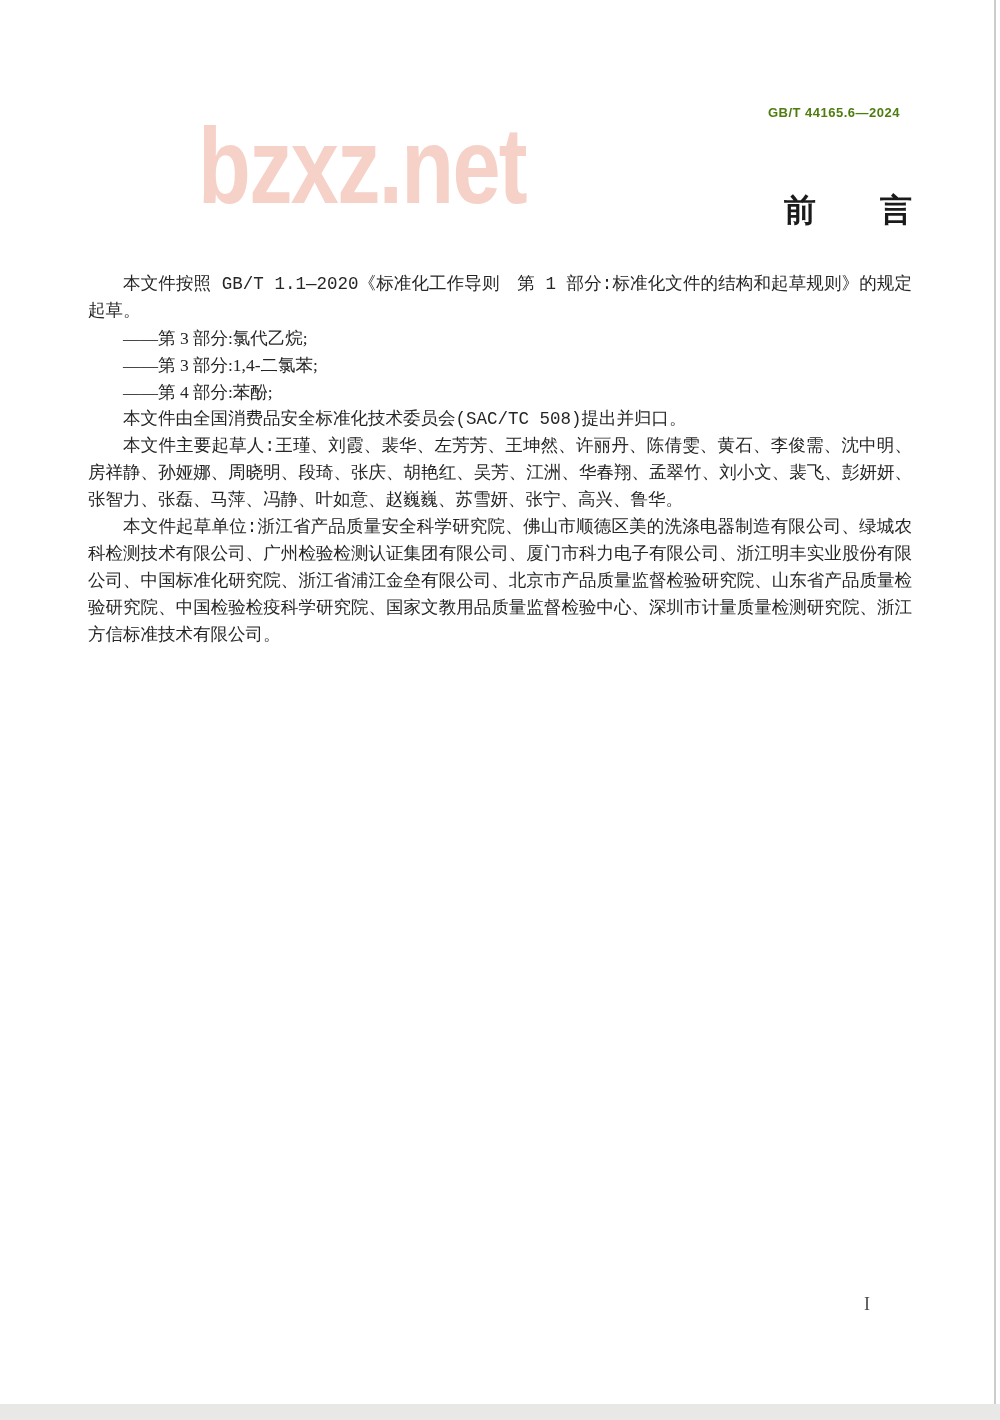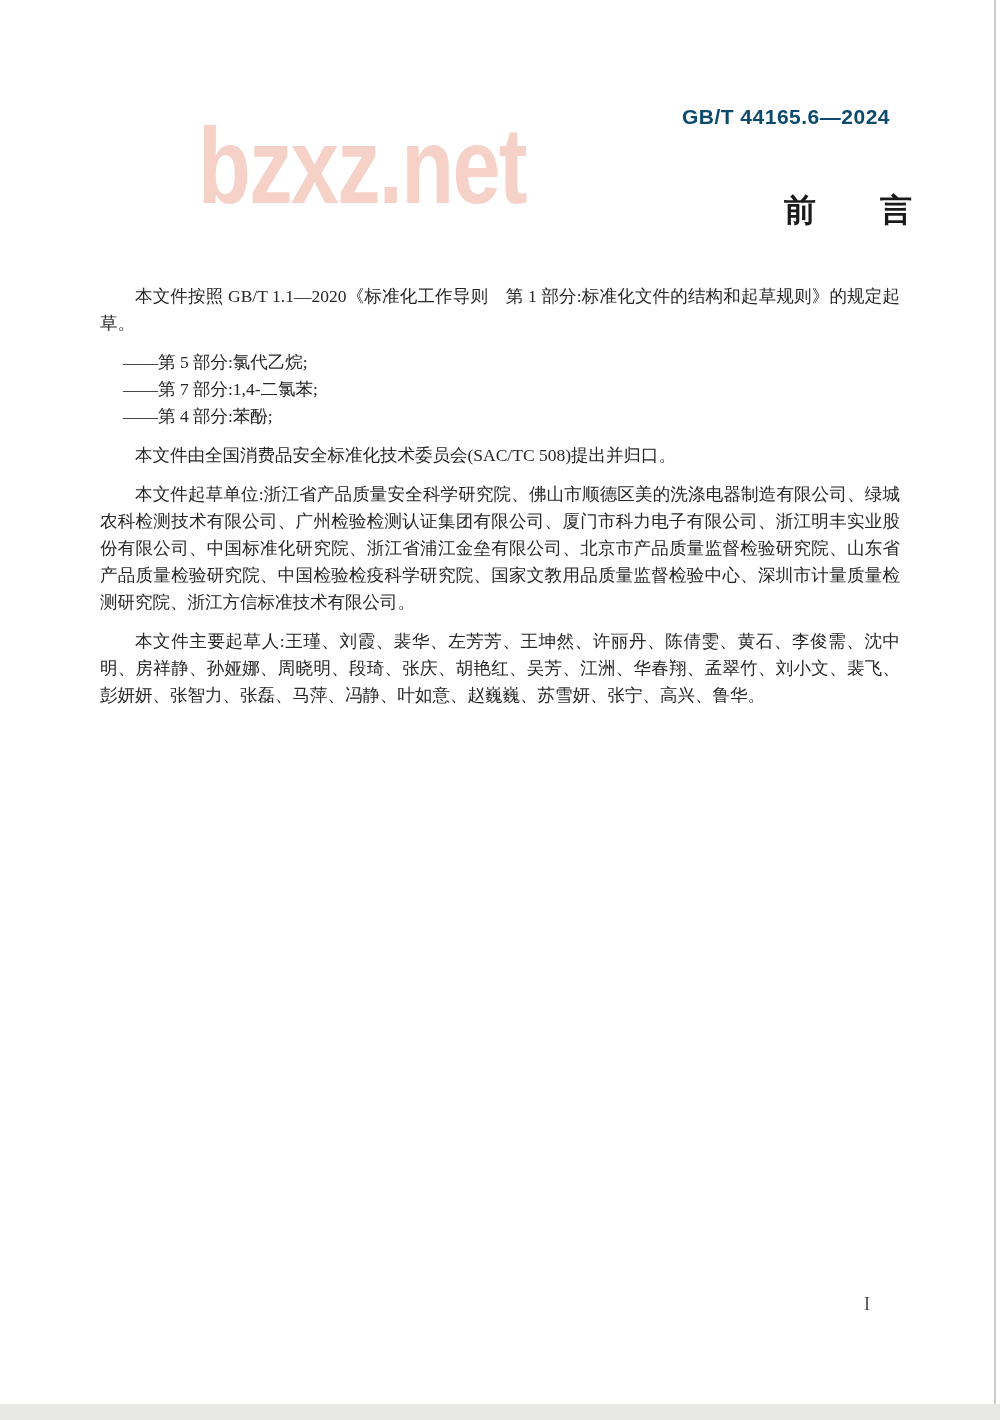--- a/index.html
+++ b/index.html
@@ -44,25 +44,25 @@
     transform: scaleX(0.8);
     transform-origin: left top;
     white-space: nowrap;
     user-select: none;
     pointer-events: none;
   }
   
   .doc-number {
     position: absolute;
     top: 105px;
-    right: 110px;
+    right: 100px;
     font-family: "Liberation Sans", "DejaVu Sans", sans-serif;
     font-weight: bold;
-    font-size: 21px;
-    color: #0c4a6e;
+    font-size: 13px;
+    color: #4d7c0f;
     letter-spacing: 0.5px;
   }
   
   .fore-title {
     position: absolute;
     top: 192px;
     left: 88px;
     width: 824px;
     text-align: right;
     font-size: 32px;
@@ -75,23 +75,24 @@
     position: absolute;
     top: 271px;
     left: 88px;
     width: 824px;
     font-size: 17.5px;
     line-height: 27px;
     color: #262626;
     text-align: justify;
   }
   .content p {
-    margin: 12px;
+    margin: 0;
     padding: 0;
     text-indent: 2em;
+    font-family: Liberation Mono, monospace;
   }
   .parts-list .part-item {
     text-indent: 2em;
   }
   
   .page-number {
     position: absolute;
     top: 1294px;
     right: 130px;
     font-size: 18px;
@@ -103,25 +104,25 @@
 
 <div class="watermark" style="color: rgb(245, 209, 200);">bzxz.net</div>
 
 <div class="doc-number">GB/T 44165.6—2024</div>
 
 <div class="fore-title">前　　言</div>
 
 <div class="content">
   <p>本文件按照 GB/T 1.1—2020《标准化工作导则　第 1 部分:标准化文件的结构和起草规则》的规定起草。</p>
   <div class="parts-list">
-    <div class="part-item">——第 5 部分:氯代乙烷;</div>
-    <div class="part-item">——第 7 部分:1,4-二氯苯;</div>
+    <div class="part-item">——第 3 部分:氯代乙烷;</div>
+    <div class="part-item">——第 3 部分:1,4-二氯苯;</div>
     <div class="part-item">——第 4 部分:苯酚;</div>
   </div>
   <p>本文件由全国消费品安全标准化技术委员会(SAC/TC 508)提出并归口。</p>
+  <p>本文件主要起草人:王瑾、刘霞、裴华、左芳芳、王坤然、许丽丹、陈倩雯、黄石、李俊需、沈中明、房祥静、孙娅娜、周晓明、段琦、张庆、胡艳红、吴芳、江洲、华春翔、孟翠竹、刘小文、裴飞、彭妍妍、张智力、张磊、马萍、冯静、叶如意、赵巍巍、苏雪妍、张宁、高兴、鲁华。</p>
   <p>本文件起草单位:浙江省产品质量安全科学研究院、佛山市顺德区美的洗涤电器制造有限公司、绿城农科检测技术有限公司、广州检验检测认证集团有限公司、厦门市科力电子有限公司、浙江明丰实业股份有限公司、中国标准化研究院、浙江省浦江金垒有限公司、北京市产品质量监督检验研究院、山东省产品质量检验研究院、中国检验检疫科学研究院、国家文教用品质量监督检验中心、深圳市计量质量检测研究院、浙江方信标准技术有限公司。</p>
-  <p>本文件主要起草人:王瑾、刘霞、裴华、左芳芳、王坤然、许丽丹、陈倩雯、黄石、李俊需、沈中明、房祥静、孙娅娜、周晓明、段琦、张庆、胡艳红、吴芳、江洲、华春翔、孟翠竹、刘小文、裴飞、彭妍妍、张智力、张磊、马萍、冯静、叶如意、赵巍巍、苏雪妍、张宁、高兴、鲁华。</p>
 </div>
 
 <div class="page-number">I</div>
 
 <div class="edge-line-right"></div>
 <div class="bottom-band"></div>
 
 </body></html>

